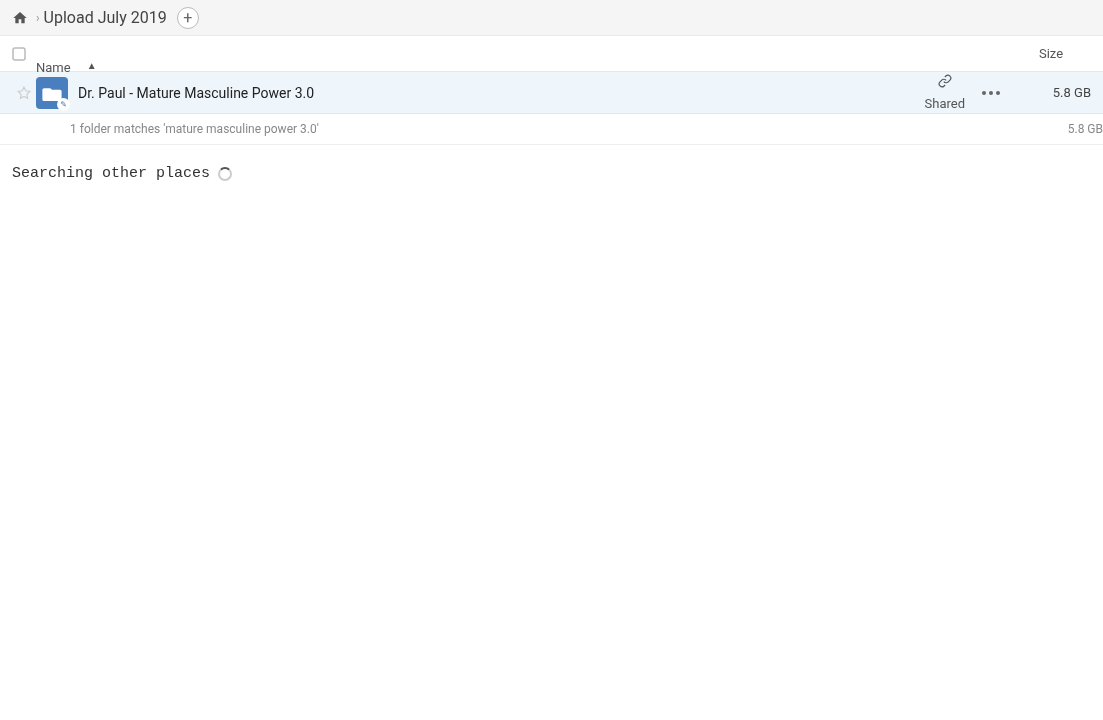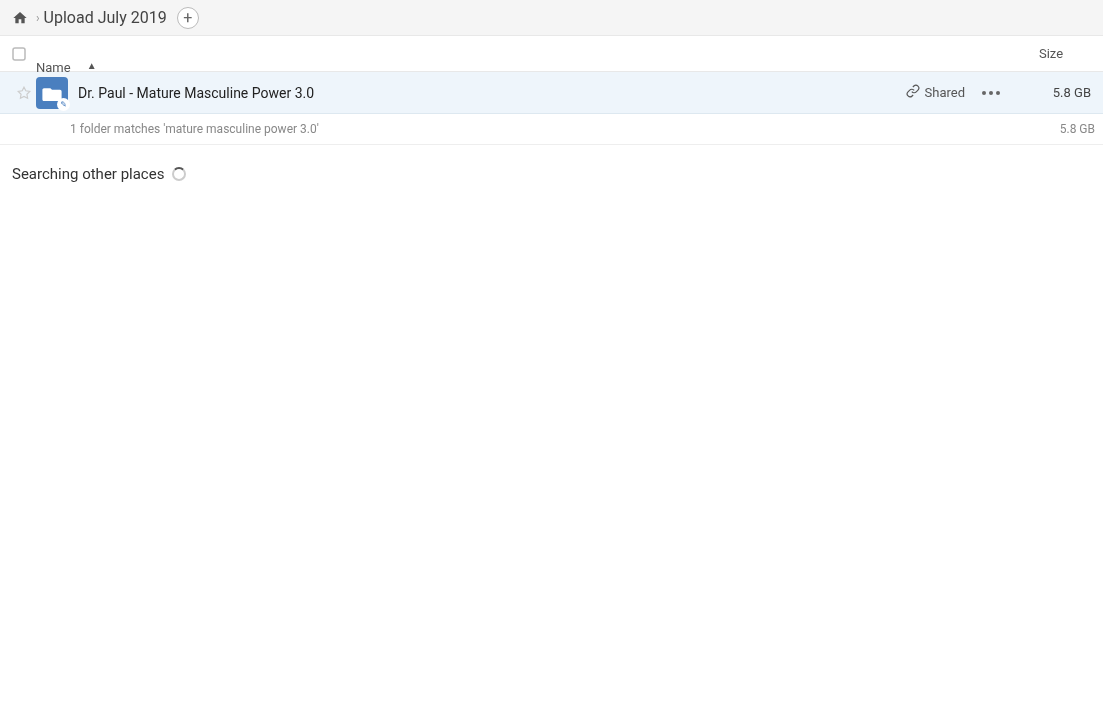--- a/index.html
+++ b/index.html
@@ -158,20 +158,21 @@
       color: #222;
     }
 
     .shared-section {
       display: flex;
       align-items: center;
       gap: 5px;
       color: #555;
       font-size: 13px;
       margin-right: 12px;
+      flex-direction: column;
     }
 
     .link-icon {
       font-size: 14px;
       color: #666;
     }
 
     .more-btn {
       display: flex;
       align-items: center;
@@ -189,21 +190,21 @@
       width: 70px;
       text-align: right;
       font-size: 13px;
       color: #444;
     }
 
     
     .summary-row {
       display: flex;
       align-items: flex-end;
-      padding: 8px 8px 8px 70px;
+      padding: 8px 0 8px 70px;
       border-bottom: 1px solid #eee;
     }
 
     .summary-text {
       flex: 1;
       font-size: 12px;
       color: #888;
     }
 
     .summary-size {
@@ -217,20 +218,21 @@
     .searching-section {
       padding: 20px 12px 20px 12px;
     }
 
     .searching-title {
       display: flex;
       align-items: center;
       gap: 8px;
       font-size: 15px;
       color: #333;
+      font-family: Liberation Mono, monospace;
     }
 
     .searching-spinner {
       display: inline-block;
       width: 14px;
       height: 14px;
       border: 2px solid #ccc;
       border-top-color: #555;
       border-radius: 50%;
       animation: spin 0.8s linear infinite;

